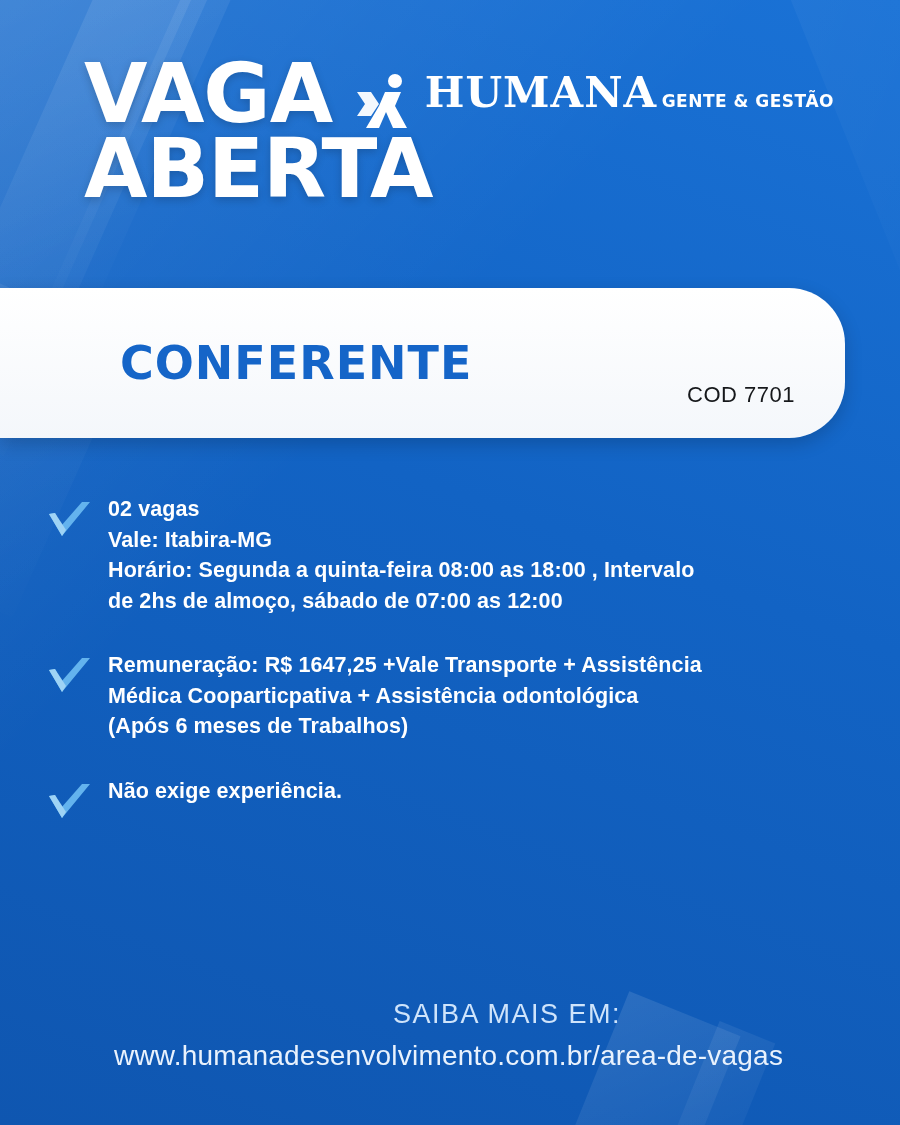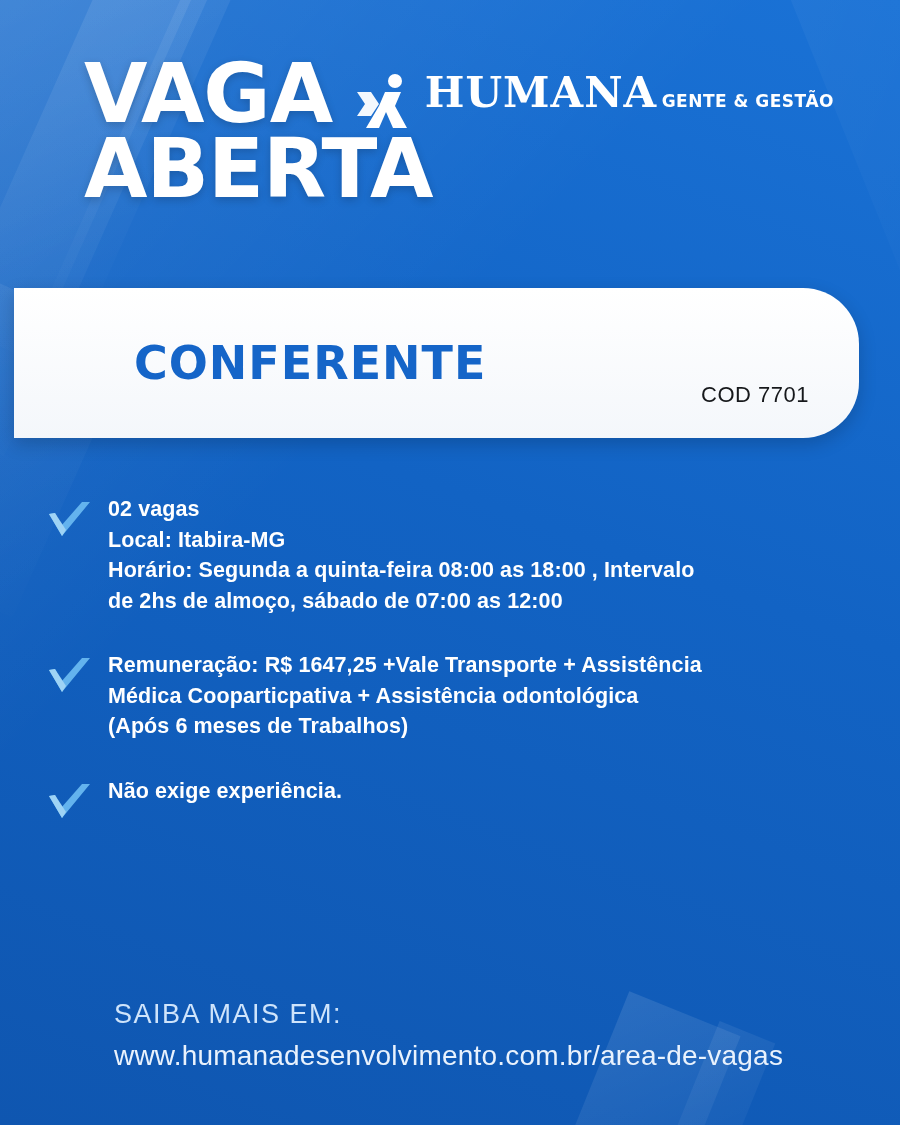--- a/index.html
+++ b/index.html
@@ -70,21 +70,21 @@
     font-weight:bold;
     font-size:17px;
     letter-spacing:.5px;
     margin-top:3px;
     text-align:right;
   }
 
   
   .banner {
     position:relative;
-    margin-left:14px;
+    margin-left:0;
     width:845px;
     height:150px;
     background:linear-gradient(180deg,#ffffff 0%, #f4f7fb 100%);
     border-radius:0 56px 56px 0;
     box-shadow:0 6px 18px rgba(0,0,0,.18);
     display:flex;
     flex-direction:column;
     justify-content:center;
   }
   .role {
@@ -155,20 +155,21 @@
     background:linear-gradient(135deg, rgba(255,255,255,0.18), rgba(255,255,255,0.02));
     opacity:.4;
   }
   .saiba {
     position:relative;
     color:#cfe4fb;
     font-size:27px;
     font-weight:500;
     letter-spacing:1.5px;
     text-transform:uppercase;
+    text-align:center;
   }
   .url {
     position:relative;
     color:#e9f2fd;
     font-size:28px;
     margin-top:10px;
     letter-spacing:.2px;
   }
 </style>
 </head>
@@ -212,21 +213,21 @@
 
     <div class="bullet">
       <span class="check">
         <svg viewBox="0 0 46 46" width="46" height="46" aria-hidden="true">
           <path d="M3 16 L16 38 L44 4 L36 4 L15 28 L9 15 Z" fill="#63b3ee"></path>
           <path d="M3 16 L16 38 L20 32 L9 15 Z" fill="#9ed3f5"></path>
         </svg>
       </span>
       <span class="btxt">
         <span class="line">02 vagas</span>
-        <span class="line">Local: Itabira-MG</span>
+        <span class="line">Vale: Itabira-MG</span>
         <span class="line">Horário: Segunda a  quinta-feira 08:00 as 18:00 , Intervalo</span>
         <span class="line">de 2hs de almoço, sábado de 07:00 as 12:00</span>
       </span>
     </div>
 
     <div class="bullet">
       <span class="check">
         <svg viewBox="0 0 46 46" width="46" height="46" aria-hidden="true">
           <path d="M3 16 L16 38 L44 4 L36 4 L15 28 L9 15 Z" fill="#63b3ee"></path>
           <path d="M3 16 L16 38 L20 32 L9 15 Z" fill="#9ed3f5"></path>

